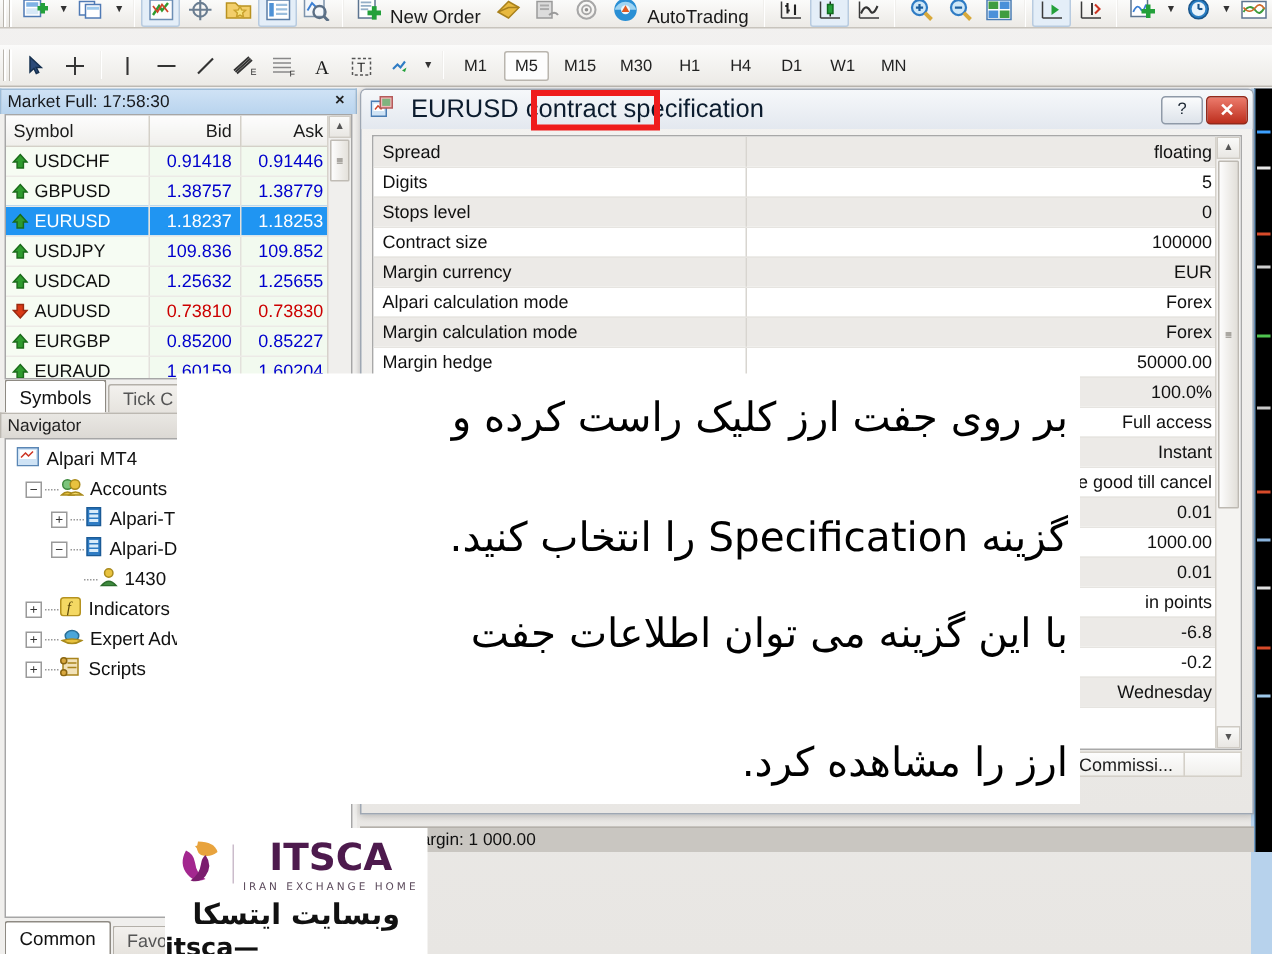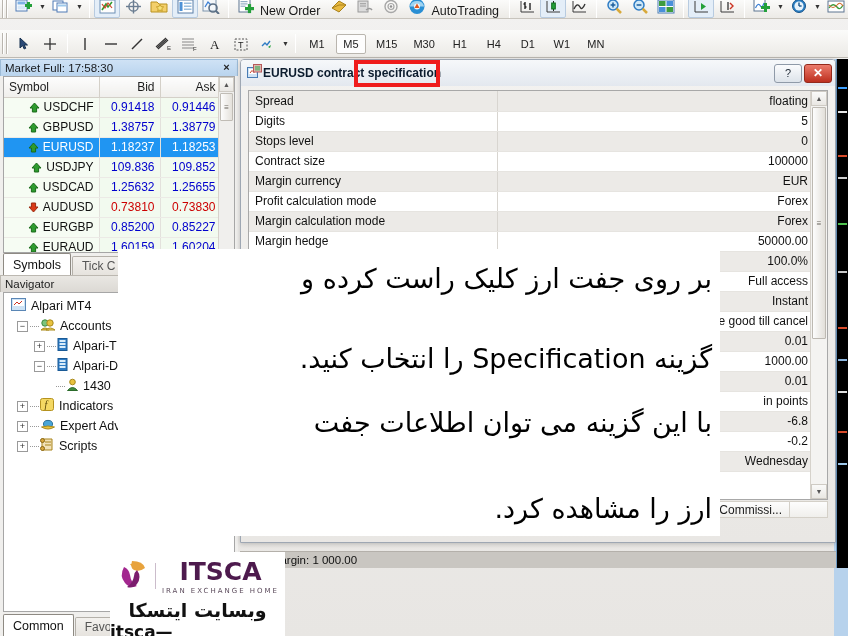--- a/index.html
+++ b/index.html
@@ -95,21 +95,21 @@
     font-weight: normal; font-size: 12px; color: #1c1c1c;
     padding: 0 5px; text-align: right;
   }
   table.mw th.sym { text-align: left; }
   table.mw td {
     height: 20px; border-right: 1px solid #e3e1dc; border-bottom: 1px solid #eceae6;
     font-size: 12px; padding: 0 5px; text-align: right;
     background: #f2faef; color: #0000cd; white-space: nowrap;
   }
   table.mw td.sym {
-    text-align: right; color: #111; background: #f6fcf3;
+    text-align: left; color: #111; background: #f6fcf3;
     padding-left: 4px;
   }
   table.mw tr.down td { color: #cc0000; }
   table.mw tr.sel td { background: #2095f2; color: #fff; }
   table.mw tr.sel td.sym { background: #2095f2; color: #fff; }
   .arrow-up, .arrow-dn {
     display: inline-block; width: 11px; height: 11px;
     vertical-align: -2px; margin-right: 4px;
   }
   .mw-scroll {
@@ -171,21 +171,21 @@
     background: linear-gradient(#f3f2f0,#e9e7e4);
     border: 1px solid #9ea7b3; border-radius: 4px 4px 0 0;
     box-shadow: 0 1px 5px rgba(0,0,0,.22);
   }
   #spec-titlebar {
     height: 26px; display: flex; align-items: center;
     background: linear-gradient(#f6f8fa,#e3e8ef);
     border-radius: 3px 3px 0 0; padding: 0 3px 0 6px;
   }
   #spec-title-text {
-    font-size: 12px; color: #0c1c2e; margin-left: 0; white-space: nowrap; font-weight: bold;
+    font-size: 17px; color: #0c1c2e; margin-left: 11px; white-space: nowrap;
   }
   .title-btn {
     width: 28px; height: 19px; margin-left: 2px; flex: none;
     display: flex; align-items: center; justify-content: center;
     border: 1px solid #8f9aa8; border-radius: 3px;
     background: linear-gradient(#fbfcfd,#dde3ea);
     font-size: 11px; color: #1c2733;
   }
   .title-btn.close {
     background: linear-gradient(#ec7b6c,#bd2f1e);
@@ -850,21 +850,21 @@
             </tr>
         <tr class="even">
               <td class="k">Contract size</td>
               <td class="v">100000</td>
             </tr>
         <tr class="odd">
               <td class="k">Margin currency</td>
               <td class="v">EUR</td>
             </tr>
         <tr class="even">
-              <td class="k">Profit calculation mode</td>
+              <td class="k">Alpari calculation mode</td>
               <td class="v">Forex</td>
             </tr>
         <tr class="odd">
               <td class="k">Margin calculation mode</td>
               <td class="v">Forex</td>
             </tr>
         <tr class="even">
               <td class="k">Margin hedge</td>
               <td class="v">50000.00</td>
             </tr>

